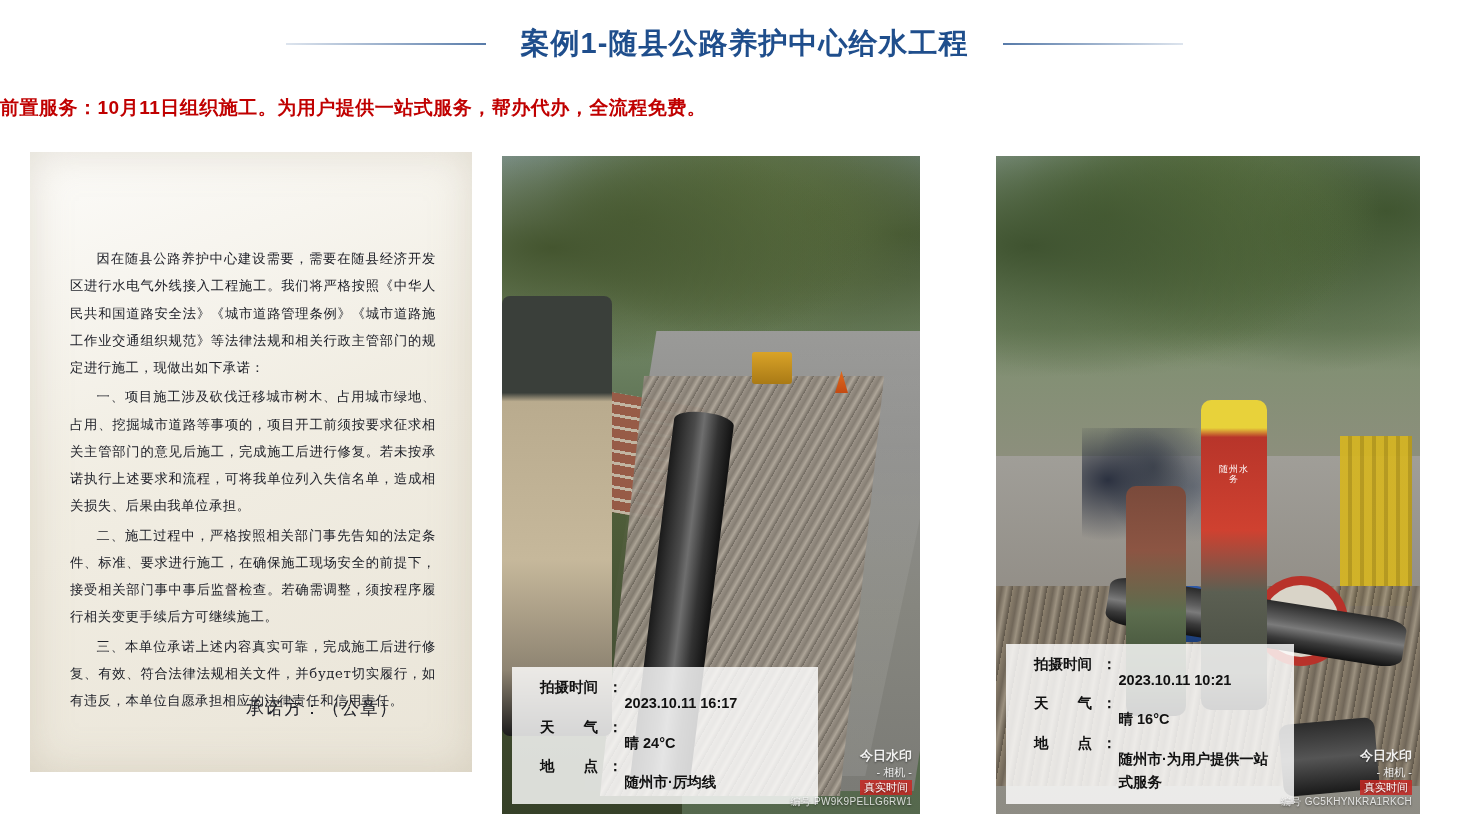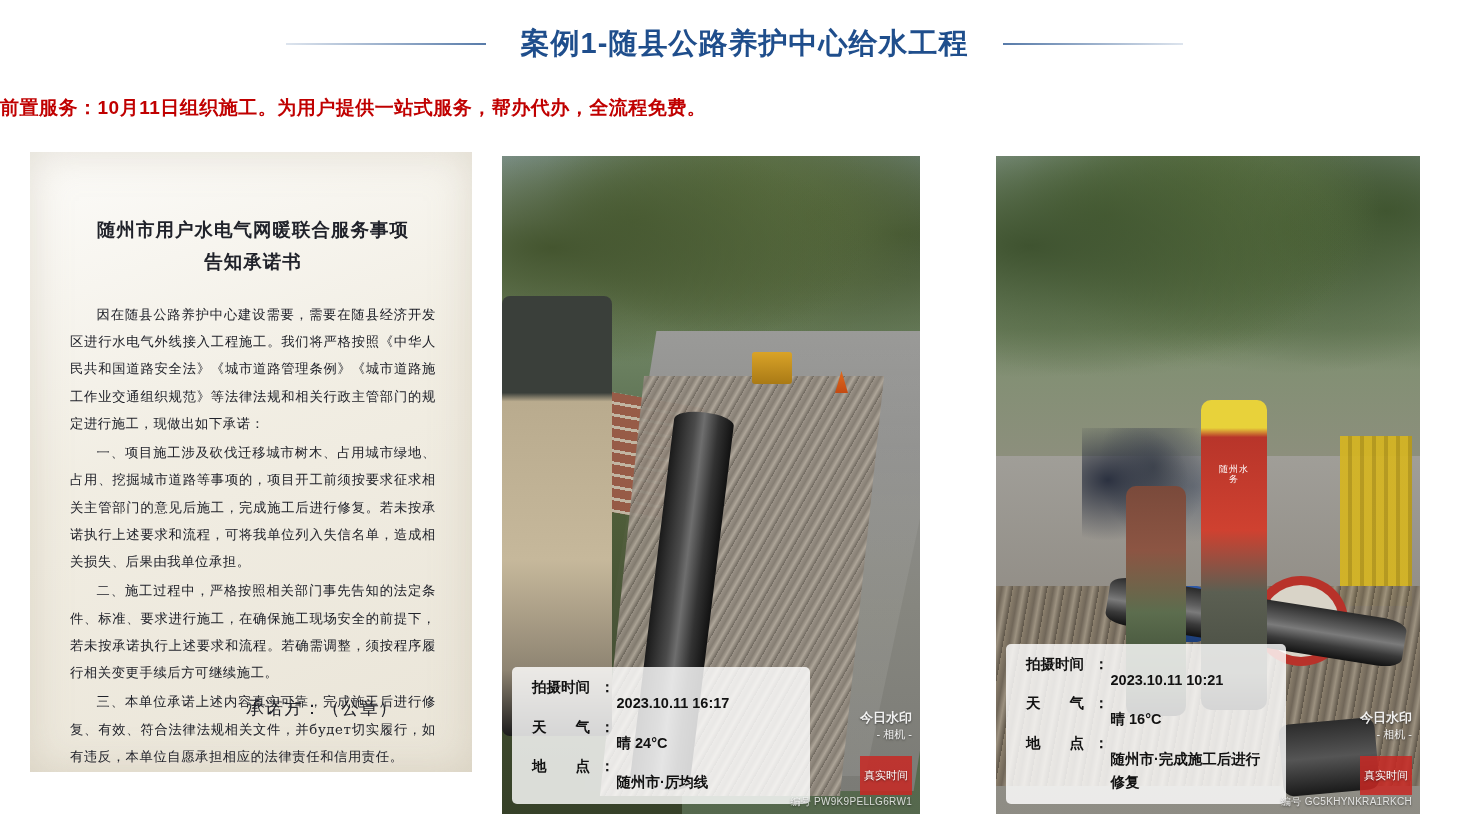--- a/index.html
+++ b/index.html
@@ -85,21 +85,21 @@
   .doc-title {
     text-align: center;
     font-size: 18.5px;
     font-weight: bold;
     line-height: 1.75;
     font-family: "DejaVu Serif", "Liberation Serif", serif;
     letter-spacing: 1px;
   }
   .doc-title span { display: block; }
   .doc-body {
-    margin-top: 22px;
+    margin-top: 31px;
     font-size: 13.3px;
     line-height: 2.05;
     text-align: justify;
     font-family: "DejaVu Serif", "Liberation Serif", serif;
     letter-spacing: 0.6px;
   }
   .doc-body p {
     margin: 0 0 2px 0;
     text-indent: 2em;
   }
@@ -291,22 +291,22 @@
     position: absolute; left: 145px; top: 430px; width: 62px; height: 56px;
     background: linear-gradient(to bottom, #2f5aa8, #1c3e78);
     border-radius: 6px;
   }
 
   
   .stamp {
     position: absolute;
     bottom: 16px;
     background: rgba(255,255,255,0.82);
-    border-radius: 5px;
-    padding: 9px 12px 10px 20px;
+    border-radius: 0;
+    padding: 9px 12px 10px 28px;
     color: #111;
     font-size: 14.5px;
     line-height: 1.6;
     font-family: "Liberation Sans", sans-serif;
     font-weight: bold;
   }
   .stamp-1 { left: 10px; width: 266px; }
   .stamp-2 { left: 10px; width: 248px; }
   .stamp-row { display: flex; }
   .stamp-label {
@@ -327,23 +327,23 @@
     color: rgba(255,255,255,0.92);
     font-size: 11px;
     line-height: 1.35;
     text-shadow: 0 1px 2px rgba(0,0,0,0.5);
   }
   .wm .wm-big { font-size: 13px; font-weight: bold; }
   .wm .wm-red {
     display: inline-block;
     background: rgba(200,40,35,0.85);
     color: #fff;
-    padding: 12px 4px;
+    padding: 0 4px;
     font-size: 11px;
-    margin-top: 14px;
+    margin-top: 0;
     text-align: right;
   }
   .wm .wm-code {
     font-size: 10px;
     color: rgba(255,255,255,0.8);
     letter-spacing: 0.3px;
   }
 </style>
 </head>
 <body>
@@ -353,28 +353,24 @@
   <div class="slide-title">案例1-随县公路养护中心给水工程</div>
   <div class="rule right"></div>
 </div>
 
 <div class="subtitle">前置服务：10月11日组织施工。为用户提供一站式服务，帮办代办，全流程免费。</div>
 
 <div class="content">
 
   <div class="doc-card">
     <div class="doc-inner">
-      <div class="doc-title">
-        <span>随州市用户水电气网暖联合服务事项</span>
-        <span>告知承诺书</span>
-      </div>
       <div class="doc-body">
         <p>因在随县公路养护中心建设需要，需要在随县经济开发区进行水电气外线接入工程施工。我们将严格按照《中华人民共和国道路安全法》《城市道路管理条例》《城市道路施工作业交通组织规范》等法律法规和相关行政主管部门的规定进行施工，现做出如下承诺：</p>
         <p>一、项目施工涉及砍伐迁移城市树木、占用城市绿地、占用、挖掘城市道路等事项的，项目开工前须按要求征求相关主管部门的意见后施工，完成施工后进行修复。若未按承诺执行上述要求和流程，可将我单位列入失信名单，造成相关损失、后果由我单位承担。</p>
-        <p>二、施工过程中，严格按照相关部门事先告知的法定条件、标准、要求进行施工，在确保施工现场安全的前提下，若未按承诺执行上述要求和流程。若确需调整，须按程序履行相关变更手续后方可继续施工。</p>
+        <p>二、施工过程中，严格按照相关部门事先告知的法定条件、标准、要求进行施工，在确保施工现场安全的前提下，接受相关部门事中事后监督检查。若确需调整，须按程序履行相关变更手续后方可继续施工。</p>
         <p>三、本单位承诺上述内容真实可靠，完成施工后进行修复、有效、符合法律法规相关文件，并будет切实履行，如有违反，本单位自愿承担相应的法律责任和信用责任。</p>
       </div>
     </div>
     <div class="doc-footer">承诺方：（公章）</div>
   </div>
 
   <div class="photo photo-1">
     <div class="p1-sky"></div>
     <div class="p1-trees"></div>
     <div class="p1-road"></div>
@@ -436,21 +432,21 @@
         <span class="stamp-val">2023.10.11 10:21</span>
       </div>
       <div class="stamp-row">
         <span class="stamp-label">天　　气</span>
         <span class="stamp-colon">：</span>
         <span class="stamp-val">晴 16°C</span>
       </div>
       <div class="stamp-row">
         <span class="stamp-label">地　　点</span>
         <span class="stamp-colon">：</span>
-        <span class="stamp-val">随州市·完成施工后进行修复</span>
+        <span class="stamp-val">随州市·为用户提供一站式服务</span>
       </div>
     </div>
 
     <div class="wm">
       <div class="wm-big">今日水印</div>
       <div>- 相机 -</div>
       <div><span class="wm-red">真实时间</span></div>
       <div class="wm-code">编号 GC5KHYNKRA1RKCH</div>
     </div>
   </div>

